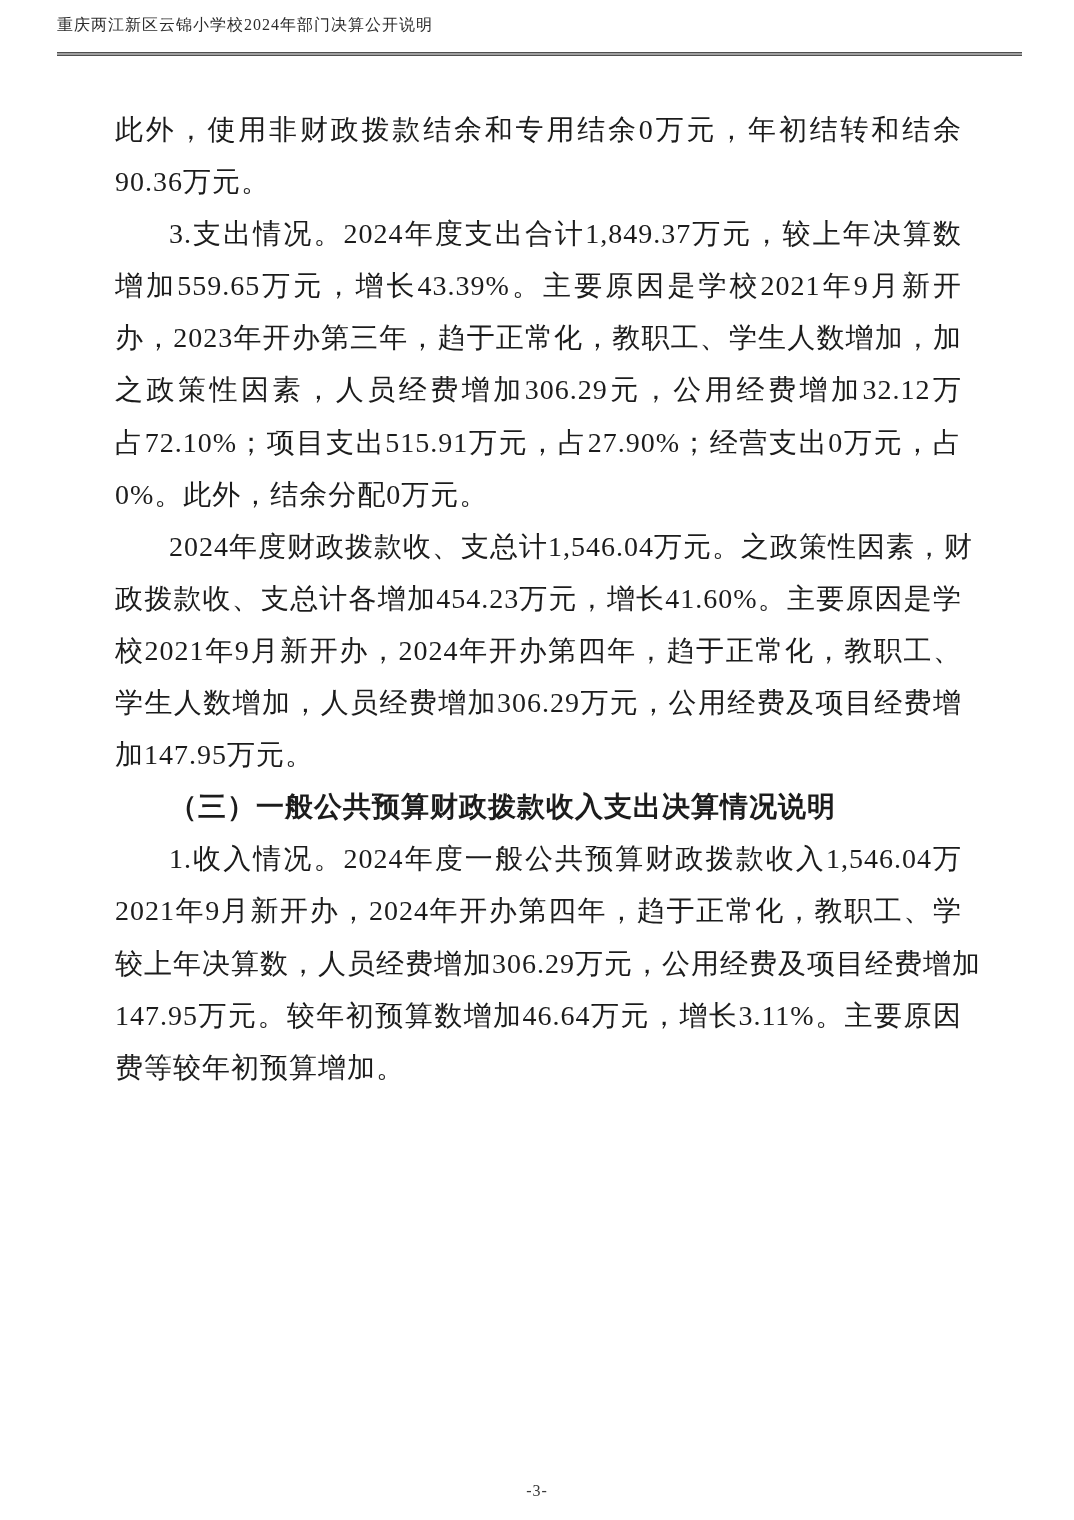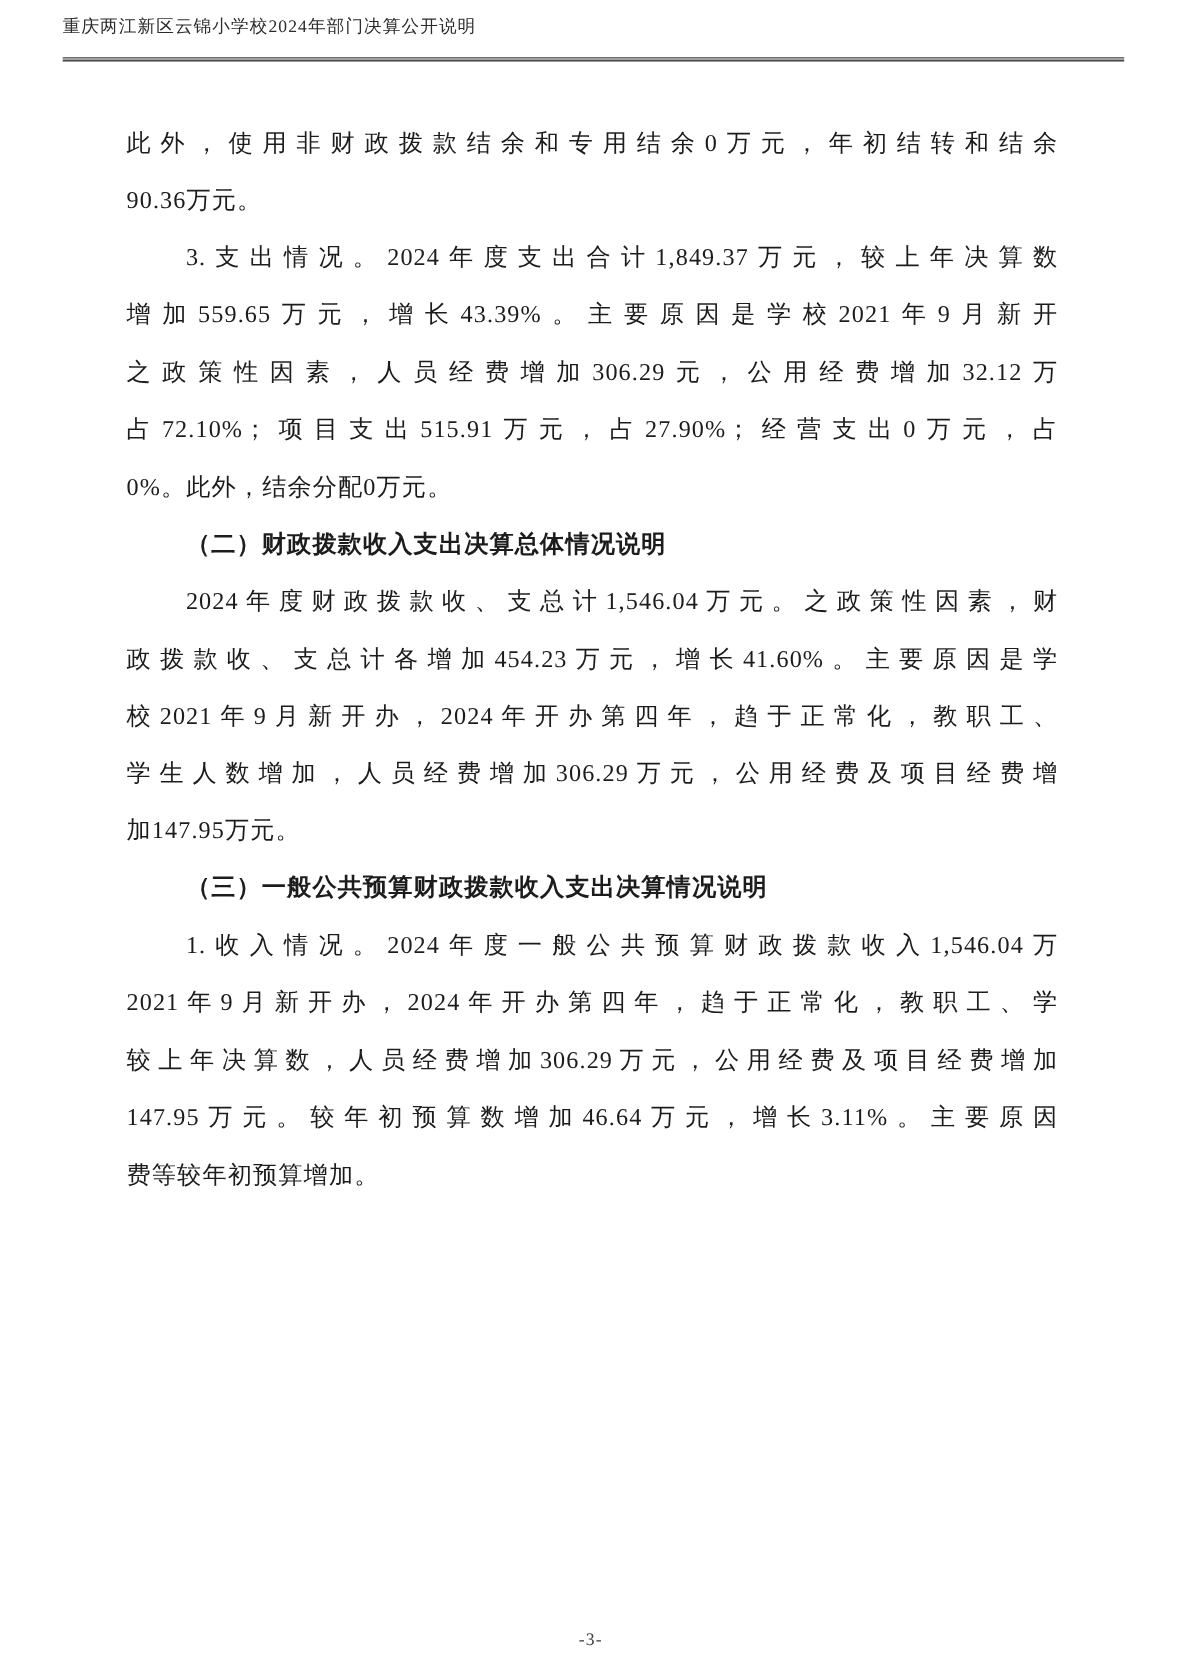--- a/index.html
+++ b/index.html
@@ -33,21 +33,21 @@
     left:57px;top:52px;
     width:965px;height:4px;
     background:linear-gradient(to bottom,#4f4f4f 0 28%,#a0a0a0 28% 72%,#4f4f4f 72% 100%);
   }
   .doc-body{
     position:absolute;
     left:115px;top:104px;
     width:847px;
   }
   .line{
-    font-size:22px;
+    font-size:28px;
     line-height:52.1px;
     letter-spacing:1px;
     white-space:nowrap;
     text-align:justify;
     text-align-last:justify;
     text-justify:inter-character;
   }
   .line.last{
     text-align-last:left;
   }
@@ -78,26 +78,24 @@
   <div class="doc-header-rule"></div>
 
   <div class="doc-body" id="doc-body">
       <div class="block paragraph">
         <div class="line">此外，使用非财政拨款结余和专用结余0万元，年初结转和结余</div>
         <div class="line last">90.36万元。</div>
       </div>
       <div class="block paragraph">
         <div class="line indent">3.支出情况。2024年度支出合计1,849.37万元，较上年决算数</div>
         <div class="line">增加559.65万元，增长43.39%。主要原因是学校2021年9月新开</div>
+        <div class="line">办，2023年开办第三年，趋于正常化，教职工、学生人数增加，加</div>
         <div class="line">之政策性因素，人员经费增加306.29元，公用经费增加32.12万</div>
         <div class="line">占72.10%；项目支出515.91万元，占27.90%；经营支出0万元，占</div>
         <div class="line last">0%。此外，结余分配0万元。</div>
-      </div>
-      <div class="block heading">
-        <div class="line last indent">（二）财政拨款收入支出决算总体情况说明</div>
       </div>
       <div class="block paragraph">
         <div class="line indent">2024年度财政拨款收、支总计1,546.04万元。之政策性因素，财</div>
         <div class="line">政拨款收、支总计各增加454.23万元，增长41.60%。主要原因是学</div>
         <div class="line">校2021年9月新开办，2024年开办第四年，趋于正常化，教职工、</div>
         <div class="line">学生人数增加，人员经费增加306.29万元，公用经费及项目经费增</div>
         <div class="line last">加147.95万元。</div>
       </div>
       <div class="block heading">
         <div class="line last indent">（三）一般公共预算财政拨款收入支出决算情况说明</div>

